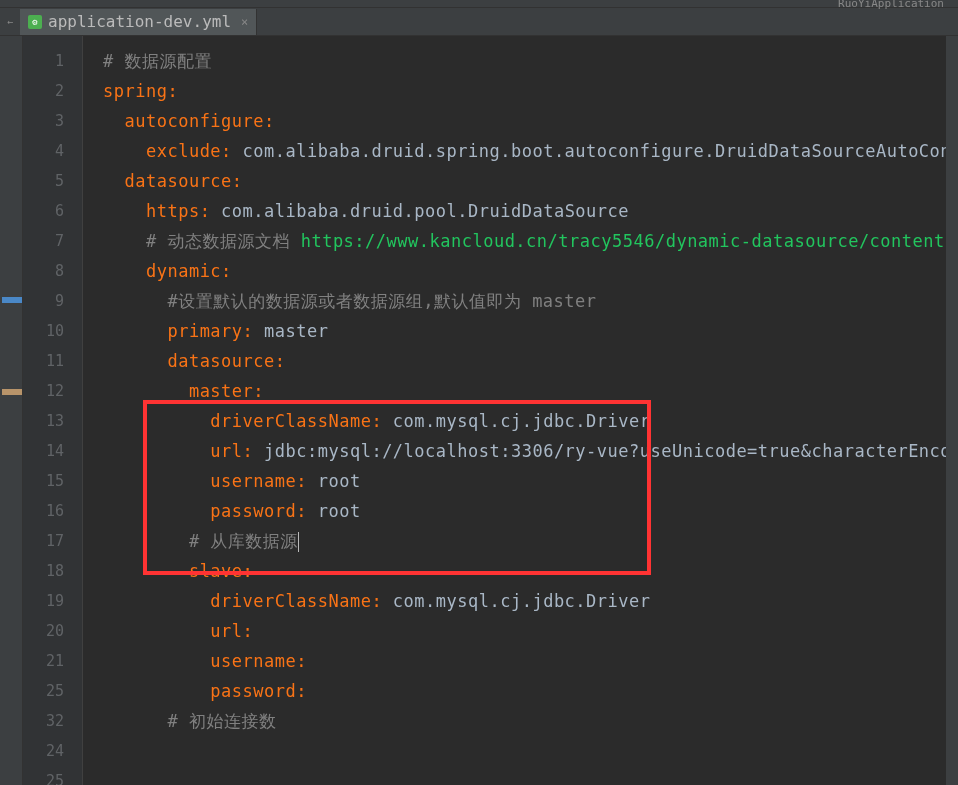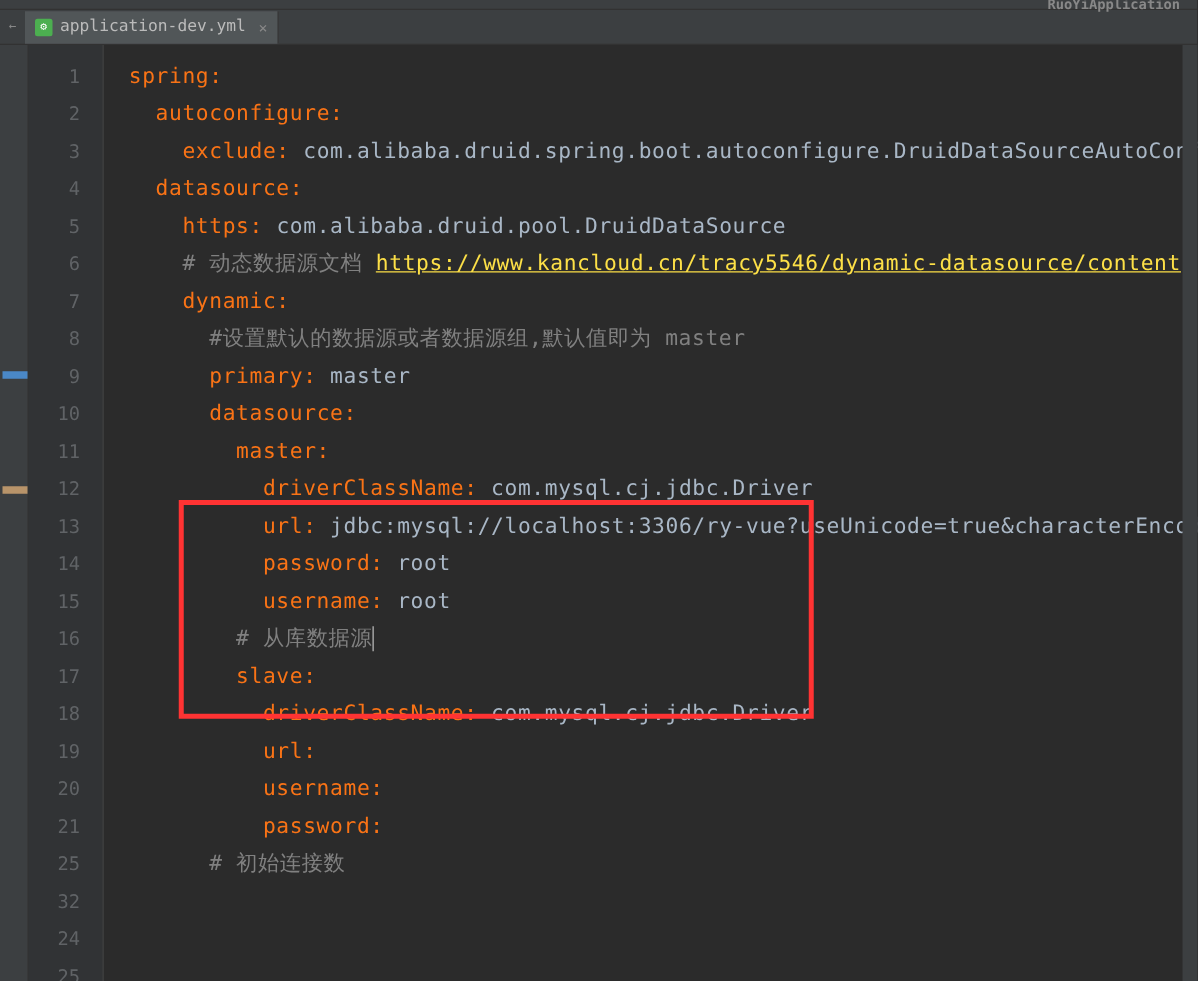--- a/index.html
+++ b/index.html
@@ -13,21 +13,20 @@
       height: 785px;
     }
     .top-toolbar {
       height: 8px;
       background: #3c3f41;
       border-bottom: 1px solid #323232;
       display: flex;
       justify-content: space-between;
       align-items: center;
       padding: 0 8px;
-      font-weight: bold;
     }
     .top-right {
       display: flex;
       align-items: center;
       gap: 10px;
       margin-left: auto;
     }
     .run-config {
       color: #888;
       font-size: 11px;
@@ -62,21 +61,21 @@
       background: #4caf50;
       border-radius: 2px;
       display: flex;
       align-items: center;
       justify-content: center;
       font-size: 9px;
       color: white;
     }
     .tab-label {
       color: #bbb;
-      font-size: 13px;
+      font-size: 16px;
     }
     .tab-close {
       color: #888;
       font-size: 12px;
       cursor: pointer;
       margin-left: 4px;
     }
     .editor-container {
       display: flex;
       height: calc(100% - 36px);
@@ -125,21 +124,21 @@
     .code-line {
       height: 30px;
       line-height: 30px;
       white-space: pre;
       font-size: 17px;
       letter-spacing: 0.5px;
     }
     .comment { color: #808080; }
     .key { color: #f97316; }
     .value { color: #a9b7c6; }
-    .link { color: #fde047; text-decoration: underline; }
+    .link { color: #22c55e; }
     .highlight-box {
       position: absolute;
       border: 4px solid #ff3333;
       left: 60px;
       top: 364px;
       width: 508px;
       height: 175px;
       pointer-events: none;
     }
     .cursor {
@@ -202,35 +201,36 @@
     <div class="line-num">18</div>
     <div class="line-num">19</div>
     <div class="line-num">20</div>
     <div class="line-num">21</div>
     <div class="line-num">25</div>
     <div class="line-num">32</div>
     <div class="line-num">24</div>
     <div class="line-num">25</div>
   </div>
   <div class="code-area">
+    <div class="code-line"><span class="comment"># 数据源配置</span></div>
     <div class="code-line"><span class="key">spring:</span></div>
     <div class="code-line">  <span class="key">autoconfigure:</span></div>
     <div class="code-line">    <span class="key">exclude: </span><span class="value">com.alibaba.druid.spring.boot.autoconfigure.DruidDataSourceAutoConfigure</span></div>
     <div class="code-line">  <span class="key">datasource:</span></div>
     <div class="code-line">    <span class="key">https: </span><span class="value">com.alibaba.druid.pool.DruidDataSource</span></div>
     <div class="code-line">    <span class="comment"># 动态数据源文档 </span><span class="link">https://www.kancloud.cn/tracy5546/dynamic-datasource/content</span></div>
     <div class="code-line">    <span class="key">dynamic:</span></div>
     <div class="code-line">      <span class="comment">#设置默认的数据源或者数据源组,默认值即为 master</span></div>
     <div class="code-line">      <span class="key">primary: </span><span class="value">master</span></div>
     <div class="code-line">      <span class="key">datasource:</span></div>
     <div class="code-line">        <span class="key">master:</span></div>
     <div class="code-line">          <span class="key">driverClassName: </span><span class="value">com.mysql.cj.jdbc.Driver</span></div>
     <div class="code-line">          <span class="key">url: </span><span class="value">jdbc:mysql://localhost:3306/ry-vue?useUnicode=true&amp;characterEncoding=</span></div>
+    <div class="code-line">          <span class="key">username: </span><span class="value">root</span></div>
     <div class="code-line">          <span class="key">password: </span><span class="value">root</span></div>
-    <div class="code-line">          <span class="key">username: </span><span class="value">root</span></div>
     <div class="code-line">        <span class="comment"># 从库数据源</span><span class="cursor"></span></div>
     <div class="code-line">        <span class="key">slave:</span></div>
     <div class="code-line">          <span class="key">driverClassName: </span><span class="value">com.mysql.cj.jdbc.Driver</span></div>
     <div class="code-line">          <span class="key">url:</span></div>
     <div class="code-line">          <span class="key">username:</span></div>
     <div class="code-line">          <span class="key">password:</span></div>
     <div class="code-line">      <span class="comment"># 初始连接数</span></div>
     <div class="highlight-box"></div>
   </div>
 </div>

